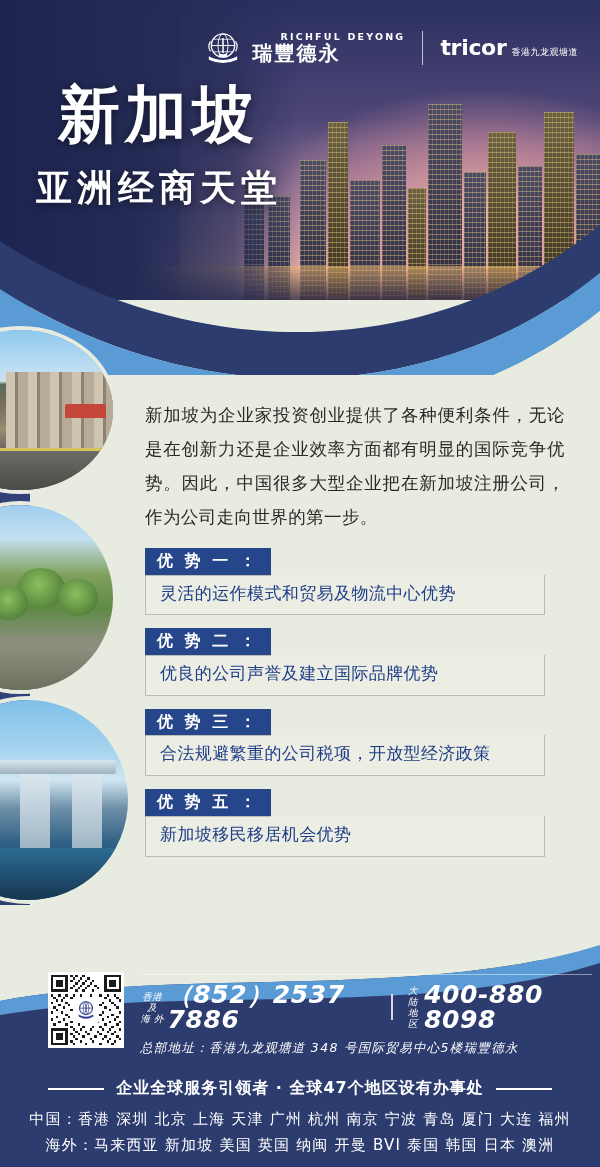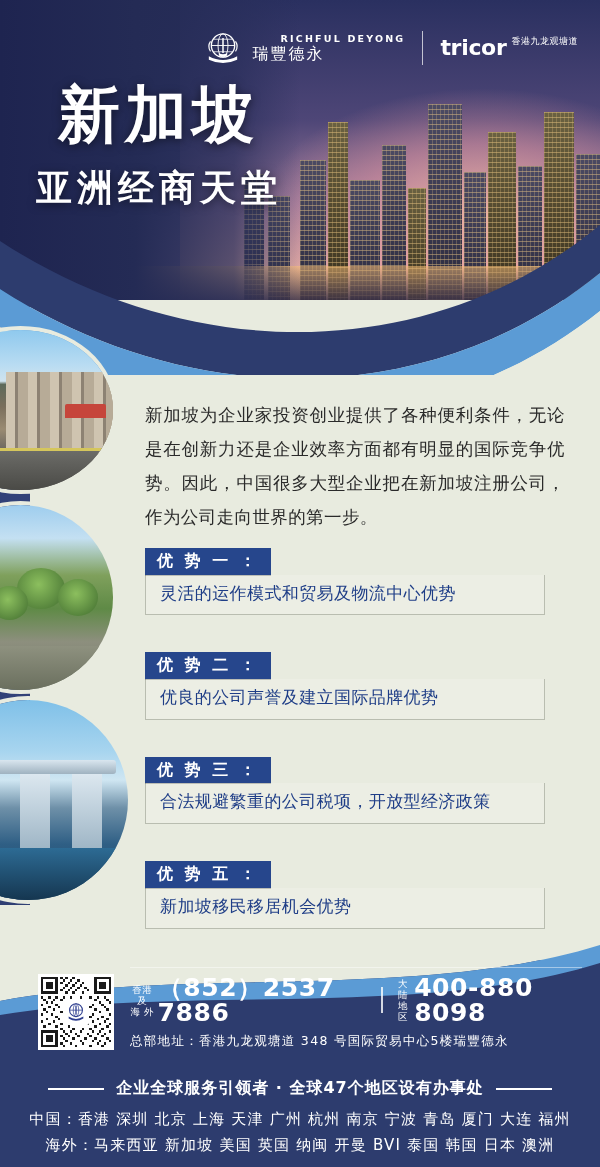--- a/index.html
+++ b/index.html
@@ -64,23 +64,23 @@
   }
 
   
   .logo{
     position:absolute; right:22px; top:28px; z-index:7;
     display:flex; align-items:center; gap:9px;
   }
   .crest{ width:40px; height:40px; flex:0 0 40px; }
   .logo-cn{ display:flex; flex-direction:column; justify-content:center; }
   .logo-en{ color:#fff; font-size:9.5px; font-weight:bold; letter-spacing:2.2px; line-height:1.2;margin-left:28px; }
-  .logo-han{ color:#fff; font-size:16px; font-weight:normal; letter-spacing:2px; line-height:1.15; }
+  .logo-han{ color:#fff; font-size:20px; font-weight:bold; letter-spacing:2px; line-height:1.15; }
   .logo-div{ width:1px; height:34px; background:rgba(255,255,255,.7); margin:0 8px; }
-  .tricor{ display:flex; gap:5px; }
+  .tricor{ display:flex; align-items:flex-end; gap:5px; }
   .tricor-w{ color:#fff; font-size:22px; font-weight:bold; letter-spacing:-.3px; line-height:1; }
   .tricor-cn{ color:#fff; font-size:9px; letter-spacing:.5px; line-height:1; padding-bottom:2px; }
 
   
   .wave-top{ position:absolute; left:0; top:215px; width:600px; height:160px; z-index:4; }
   .wave-bottom{ position:absolute; left:0; top:905px; width:600px; height:110px; z-index:4; }
 
   
   .circ{
     position:absolute; left:-72px; border-radius:50%; z-index:5;
@@ -148,42 +148,42 @@
 
   
   .para{
     position:absolute; left:145px; top:398px; width:420px; z-index:6;
     color:#2a2a2a; font-size:17.5px; line-height:34px; letter-spacing:.4px;
     text-align:justify;
   }
 
   
   .adv-wrap{ position:absolute; left:145px; top:548px; width:400px; z-index:6; }
-  .adv{ margin-bottom:37px; }
+  .adv{ margin-bottom:13px; }
   .adv-badge{
     display:inline-block; background:#26468C; color:#fff;
     font-size:16px; font-weight:bold; letter-spacing:3px;
     padding:4px 12px 5px 12px; line-height:1.1;
     box-shadow:0 1px 0 rgba(0,0,0,.2);
   }
   .adv-body{
     border:1px solid #b9bdb0; border-top:none;
     background:rgba(255,255,255,.18);
     color:#1F3E87; font-size:17px; letter-spacing:.4px;
     padding:7px 12px 9px 14px; line-height:1.4;
   }
 
   
   .footer{
     position:absolute; left:0; top:960px; width:600px; height:207px;
     background:#2D3C6E; z-index:3;
   }
   .contact{
-    position:absolute; left:38px; top:972px; width:540px; height:78px; z-index:8;
-    display:flex; align-items:flex-end;
+    position:absolute; left:48px; top:972px; width:540px; height:78px; z-index:8;
+    display:flex; align-items:flex-start;font-style:italic;
   }
   .qr{
     width:76px; height:76px; background:#fff; position:relative; flex:0 0 76px;
     padding:3px;
   }
   .qr-grid{ width:100%; height:100%; position:relative; }
   .qr-logo{
     position:absolute; left:50%; top:50%; transform:translate(-50%,-50%);
     width:26px; height:26px; background:#fff; border-radius:2px;
     display:flex; align-items:center; justify-content:center;

